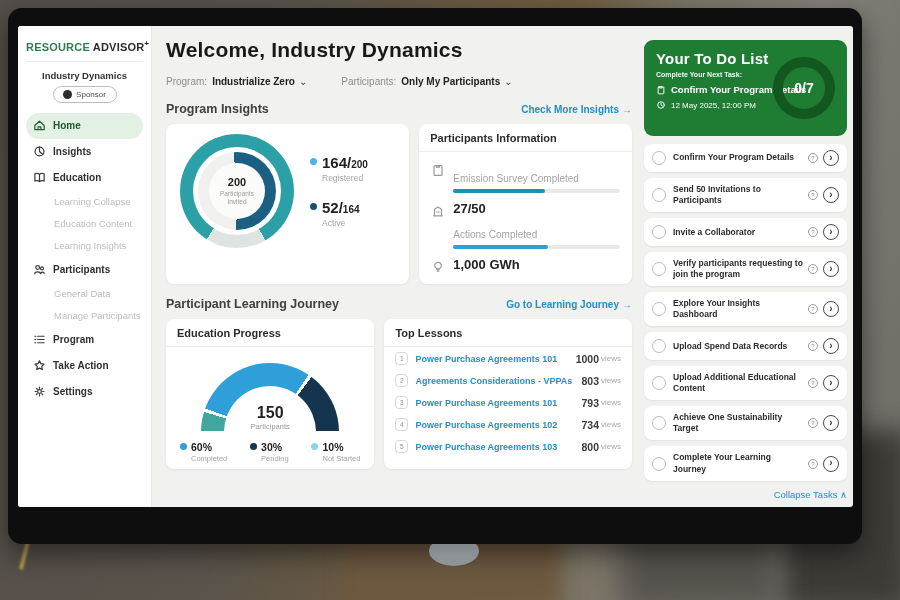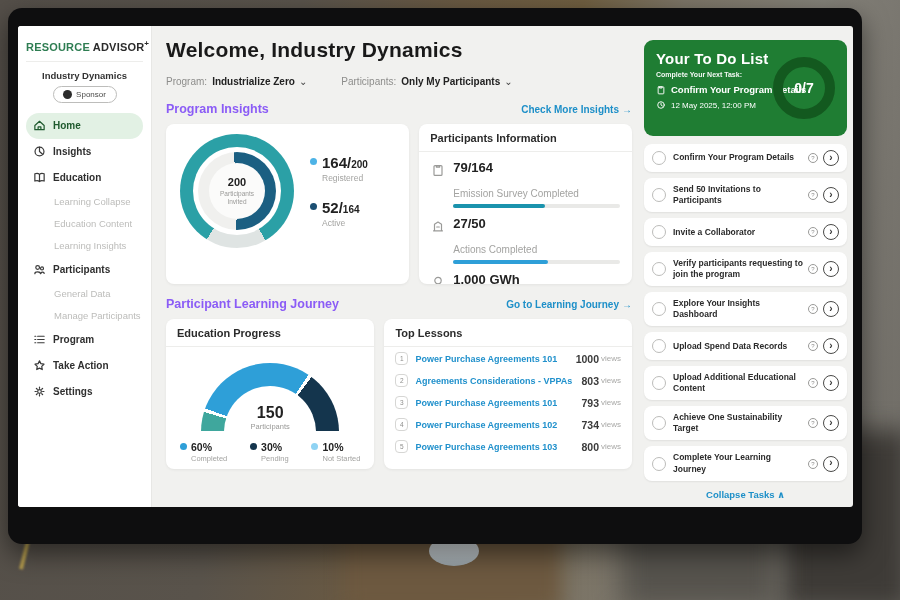--- a/index.html
+++ b/index.html
@@ -42,21 +42,21 @@
   .nav-sub { height:22px; padding-left:28px; font-size:9.5px; font-weight:400; color:#bcbcba; display:flex; align-items:center; cursor:pointer; }
 
   
   .main { flex:1; padding:12px 12px 0 14px; min-width:0; }
   .h1 { font-size:21px; font-weight:800; color:#191919; letter-spacing:.2px; }
   .filters { display:flex; gap:34px; margin-top:9px; align-items:center; }
   .f-label { font-size:10px; color:#8d8d8b; }
   .f-value { font-size:10px; font-weight:800; color:#222; margin-left:5px; }
   .f-chev { font-size:10px; color:#444; margin-left:4px; }
   .secrow { display:flex; align-items:center; justify-content:space-between; margin-top:13px; margin-bottom:8px; }
-  .sec-title { font-size:12.5px; font-weight:800; color:#8b5cf6; }
+  .sec-title { font-size:12.5px; font-weight:800; color:#404040; }
   .link { font-size:10px; font-weight:700; color:#1d8fc8; cursor:pointer; }
   .link .arr { margin-left:3px; }
   .cardrow { display:flex; gap:10px; }
   .card { background:#fff; border-radius:8px; box-shadow:0 1px 3px rgba(0,0,0,.06); overflow:hidden; }
   .card-h { padding:8px 11px 7px; border-bottom:1px solid #ededeb; font-size:11px; font-weight:800; color:#2b2b2b; }
 
   
   .card-invited { width:247px; height:160px; }
   .inv-body { display:flex; align-items:center; padding:10px 10px 0 14px; gap:16px; }
   .donut { position:relative; width:114px; height:114px; border-radius:50%;
@@ -125,21 +125,21 @@
   .tasks { margin-top:8px; }
   .task { display:flex; align-items:center; background:#fff; border-radius:8px; box-shadow:0 1px 2px rgba(0,0,0,.07);
           padding:6px 8px; margin-bottom:6px; min-height:28px; }
   .chk { width:14px; height:14px; min-width:14px; border:1.4px solid #bcbcba; border-radius:50%; cursor:pointer; }
   .t-label { flex:1; font-size:8.5px; font-weight:600; color:#2b2b2b; line-height:1.3; margin:0 5px 0 7px; }
   .info { width:10px; height:10px; min-width:10px; border:1px solid #9a9a98; border-radius:50%; font-size:6px; color:#8d8d8b;
           display:flex; align-items:center; justify-content:center; margin-right:5px; cursor:pointer; }
   .chev { width:16px; height:16px; min-width:16px; border:1.3px solid #4a4a48; border-radius:50%;
           display:flex; align-items:center; justify-content:center; font-size:10px; font-weight:700; color:#333;
           line-height:1; padding-bottom:1px; cursor:pointer; }
-  .collapse { text-align:center; font-size:9.5px; font-weight:700; color:#1d8fc8; margin:8px 0 8px; cursor:pointer; }
+  .collapse { text-align:right; font-size:9.5px; font-weight:400; color:#1d8fc8; margin:8px 0 8px; cursor:pointer; }
 </style>
 </head>
 <body>
 
 <div class="stage">
   <div class="bg"></div>
   <div class="bg-shape-right-dark"></div>
   <div class="bg-shape-right-mid"></div>
   <div class="bg-center-col"></div>
   <div class="cable"></div>
@@ -259,21 +259,20 @@
           </div>
 
           <div class="card card-pinfo">
             <div class="card-h">Participants Information</div>
             <div class="stat">
               <svg viewBox="0 0 14 14">
                   <rect x="3" y="2.6" width="8" height="9.8" rx="1"></rect>
                   <path d="M5.4 2.6 H8.6 V4.2 H5.4 Z"></path>
                 </svg>
               <div class="stat-c">
-                <div class="stat-v">79/164</div>
                 <div class="stat-l">Emission Survey Completed</div>
                 <div class="bar">
                     <div class="fill-teal"></div>
                   </div>
               </div>
             </div>
             <div class="stat">
               <svg viewBox="0 0 14 14">
                   <path d="M2.5 11.8 H11.5 M3.5 11.8 V5.2 L7 3 L10.5 5.2 V11.8 M5.7 8 H8.3"></path>
                 </svg>

